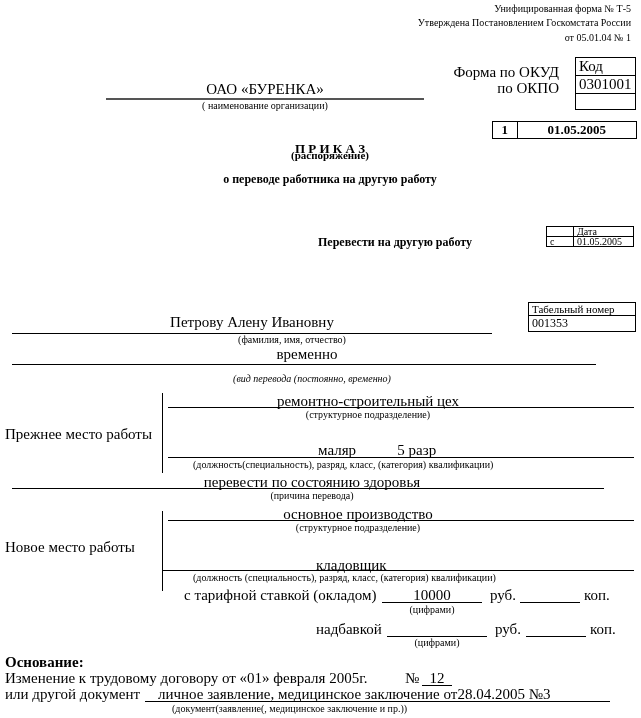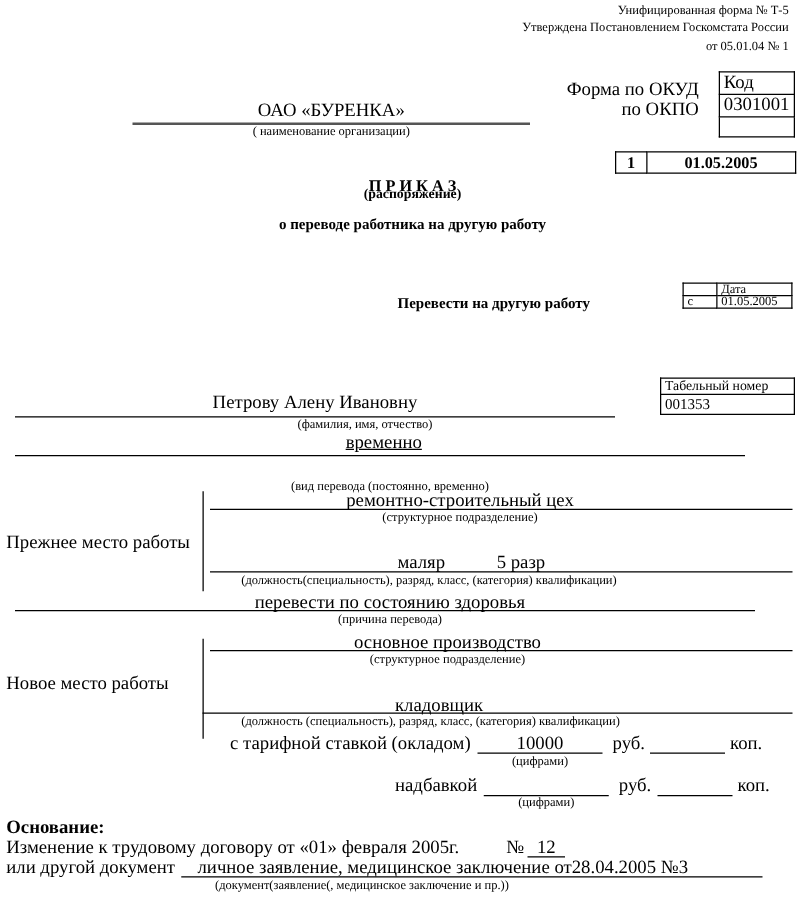--- a/index.html
+++ b/index.html
@@ -77,23 +77,23 @@
   <tr>
         <td style="font-size:12px;">001353</td>
       </tr>
 </tbody>
   </table>
 
 <div class="abs norm center" style="left:12px; width:480px; top:314px;">Петрову Алену Ивановну</div>
 <div class="hline" style="left:12px; width:480px; top:333px;"></div>
 <div class="abs small center" style="left:12px; width:560px; top:334px;">(фамилия, имя, отчество)</div>
 
-<div class="abs norm center" style="left:12px; width:590px; top:346px;text-decoration:underline;">временно</div>
+<div class="abs norm center" style="left:12px; width:590px; top:346px;">временно</div>
 <div class="hline" style="left:12px; width:584px; top:364px;"></div>
-<div class="abs small center" style="left:12px; width:600px; top:384px;">(вид перевода (постоянно, временно)</div>
+<div class="abs small center" style="left:12px; width:600px; top:373px;font-style:italic;">(вид перевода (постоянно, временно)</div>
 
 <div class="vline" style="left:162px; top:393px; height:80px;"></div>
 <div class="abs norm" style="left:5px; top:426px;">Прежнее место работы</div>
 <div class="abs norm center" style="left:168px; width:400px; top:393px;">ремонтно-строительный цех</div>
 <div class="hline" style="left:168px; width:466px; top:407px;"></div>
 <div class="abs small center" style="left:168px; width:400px; top:409px;">(структурное подразделение)</div>
 <div class="abs norm" style="left:318px; top:442px; white-space:pre;">маляр           5 разр</div>
 <div class="hline" style="left:168px; width:466px; top:457px;"></div>
 <div class="abs small" style="left:193px; top:459px;">(должность(специальность), разряд, класс, (категория) квалификации)</div>
 

